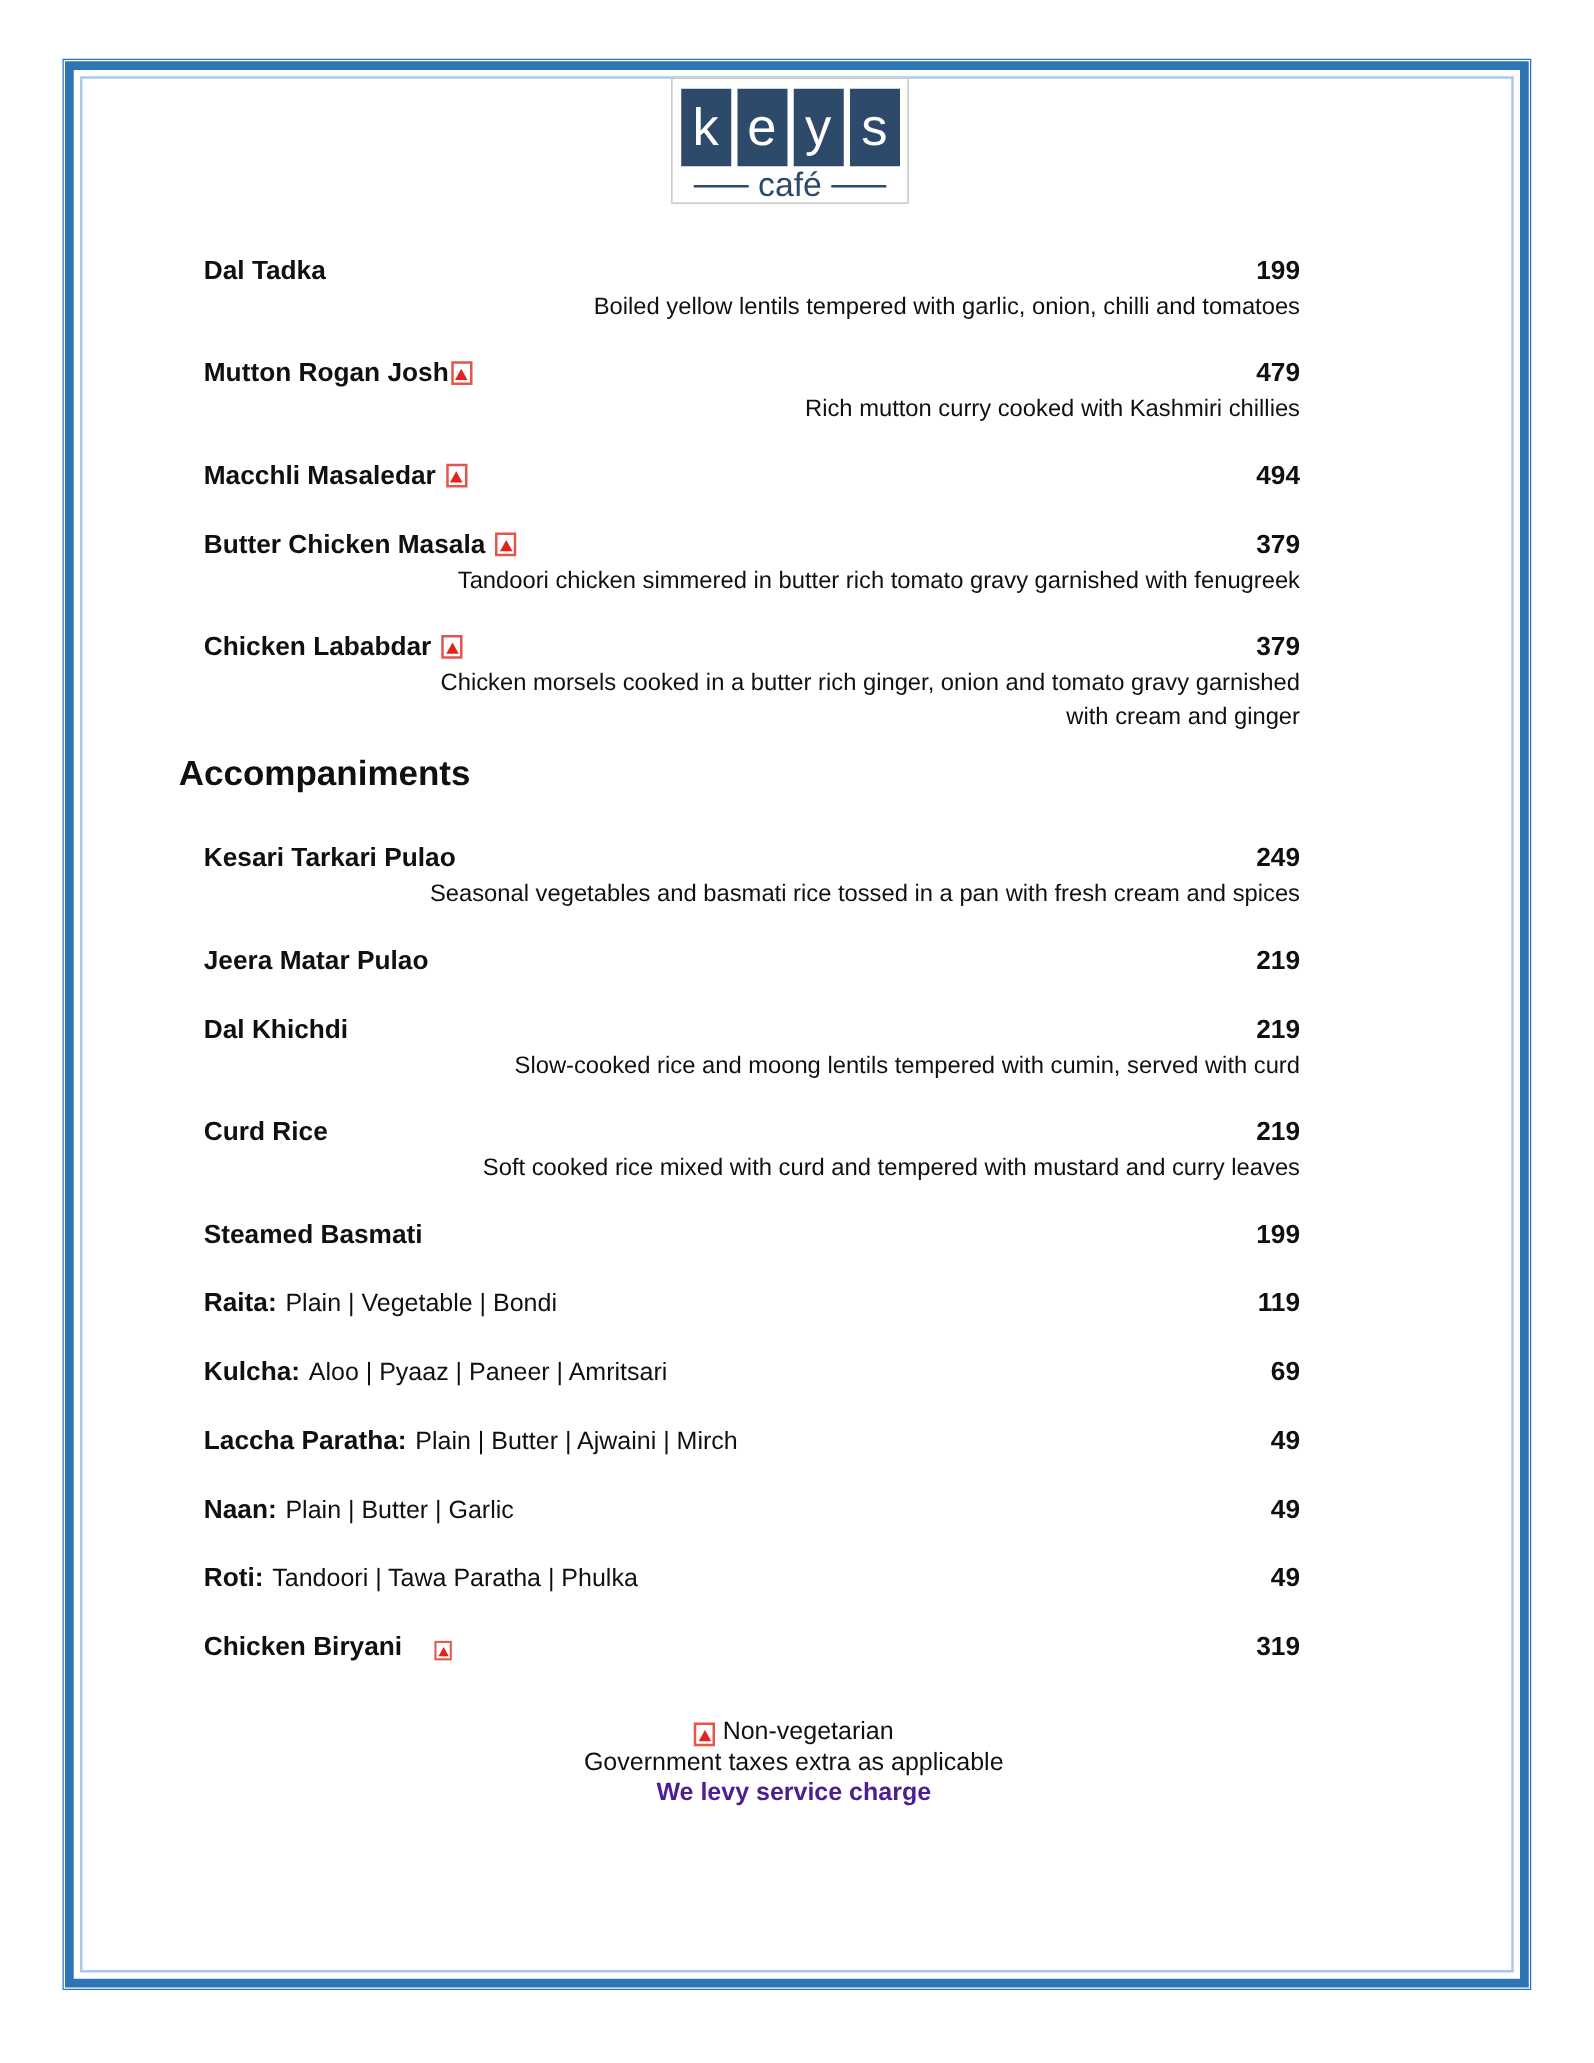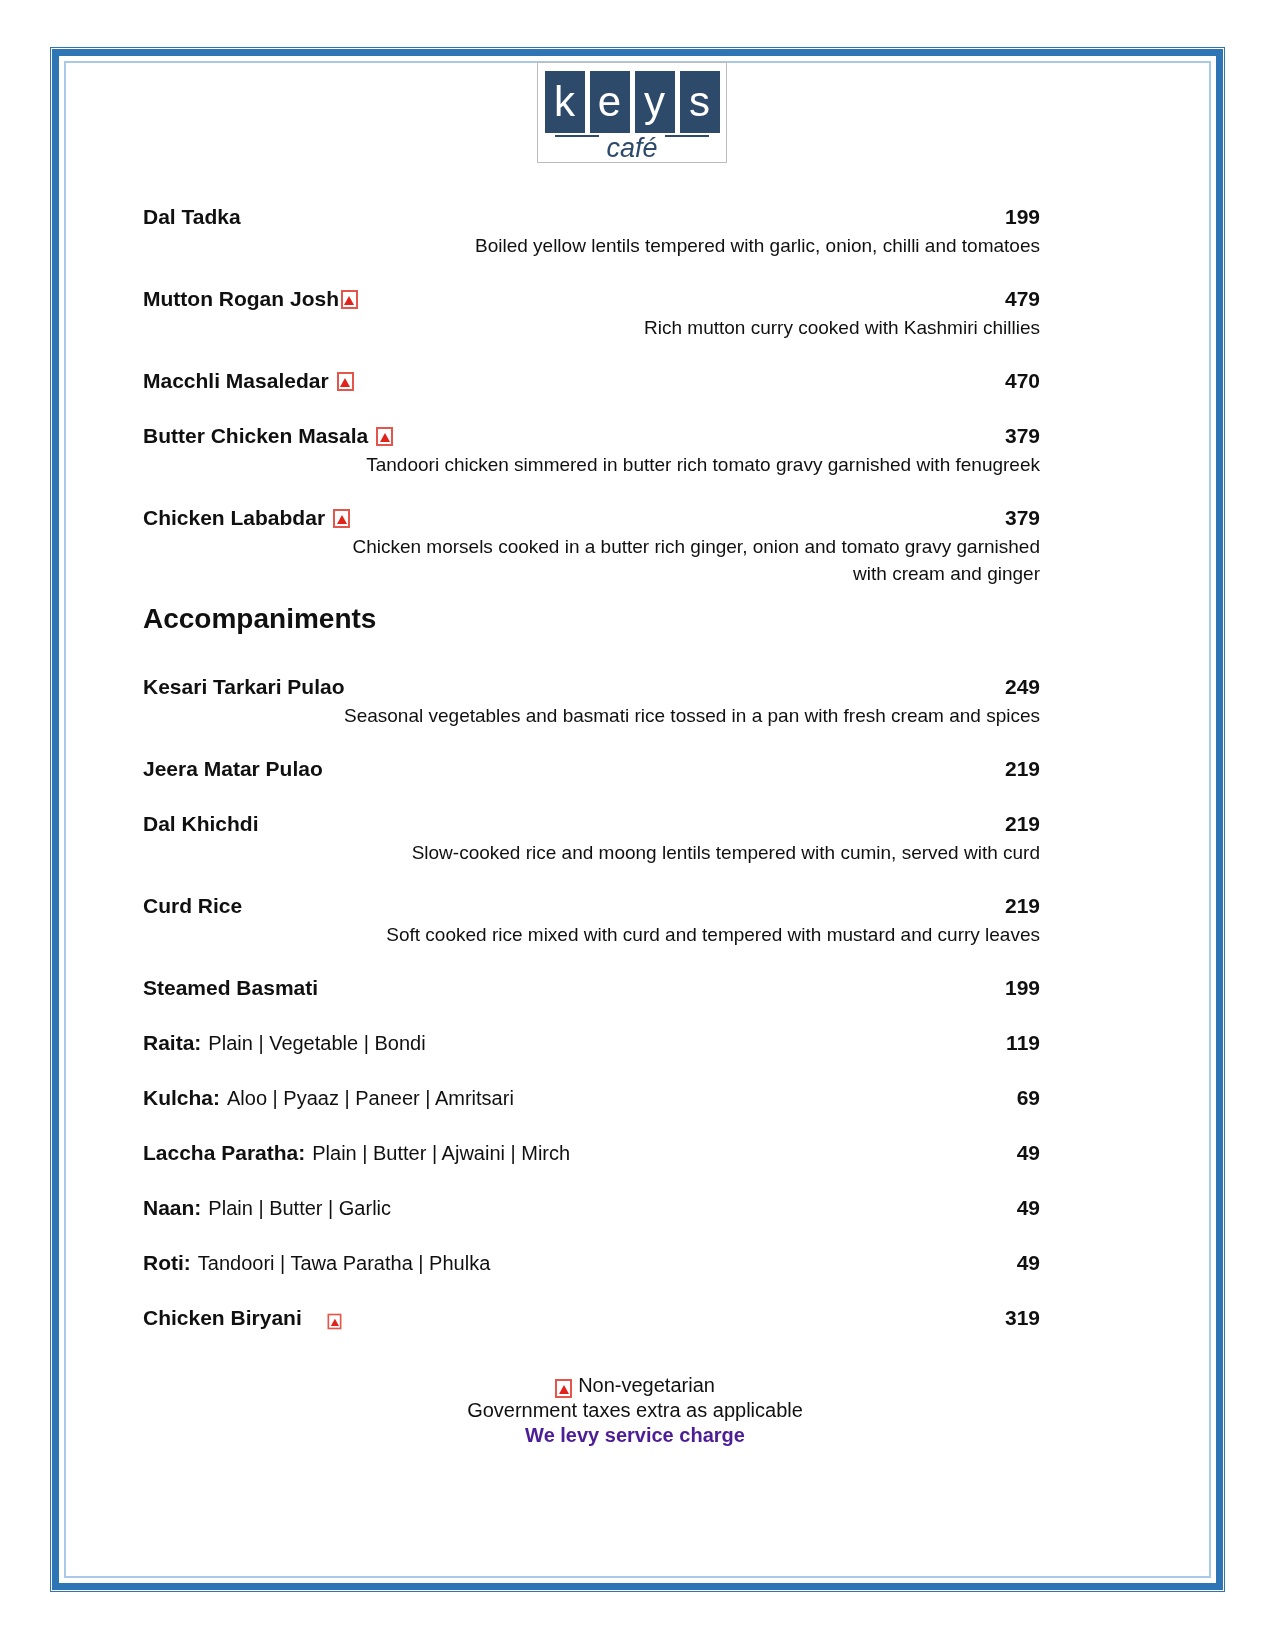--- a/index.html
+++ b/index.html
@@ -14,29 +14,29 @@
            border:1px solid #2e75b6; pointer-events:none; }
   .frame::before { content:""; position:absolute; inset:1px; border:7px solid #2e75b6; }
   .frame::after  { content:""; position:absolute; inset:13px; border:2px solid #a9c9e8; }
 
   
   .logo { position:absolute; left:537px; top:62px; width:190px; height:101px;
           border:1px solid #bcbcbc; box-sizing:border-box; background:#fff; }
   .tiles { display:flex; gap:5px; justify-content:center; margin-top:8px; }
   .tile { width:40px; height:62px; background:#2d4a6b; color:#ffffff;
           font-size:42px; line-height:62px; text-align:center; }
-  .cafe-row { display:flex; align-items:flex-start; justify-content:center; gap:7px; margin-top:2px;font-style:italic; }
+  .cafe-row { display:flex; align-items:center; justify-content:center; gap:7px; margin-top:2px; }
   .dash { height:2px; width:44px; background:#2d4a6b; }
   .cafe { color:#2d4a6b; font-size:27px; line-height:27px; }
 
   
   .content { position:absolute; left:143px; top:0; width:897px; padding-top:203px; }
   .item { margin-bottom:26px; }
   .item.tight-bottom { margin-bottom:14px; }
-  .row { position:relative; line-height:27px; }
+  .row { position:relative; line-height:27px;margin-left:20px; }
   .nm { font-weight:bold; font-size:21px; }
   .opts { font-size:20px; margin-left:7px; }
   .price { position:absolute; right:0; top:0; font-weight:bold; font-size:21px; }
   .desc { font-size:19px; line-height:27px; white-space:pre-line;text-align:right; }
   .heading { font-size:28px; font-weight:bold; line-height:36px; margin:0 0 36px 0; }
 
   
   .nv { display:inline-flex; width:13px; height:15px; border:2px solid #e4554c;
         background:#fff; align-items:flex-end; justify-content:center;
         vertical-align:1px; margin-left:8px; }
@@ -81,21 +81,21 @@
   <div class="item">
     <div class="row"><span class="nm">Mutton Rogan Josh</span><span class="nv tight">
           <span class="tri"></span>
         </span><span class="price">479</span></div>
     <div class="desc">Rich mutton curry cooked with Kashmiri chillies</div>
   </div>
 
   <div class="item">
     <div class="row"><span class="nm">Macchli Masaledar</span><span class="nv">
           <span class="tri"></span>
-        </span><span class="price">470</span></div>
+        </span><span class="price">494</span></div>
   </div>
 
   <div class="item">
     <div class="row"><span class="nm">Butter Chicken Masala</span><span class="nv">
           <span class="tri"></span>
         </span><span class="price">379</span></div>
     <div class="desc">Tandoori chicken simmered in butter rich tomato gravy garnished with fenugreek</div>
   </div>
 
   <div class="item tight-bottom">

